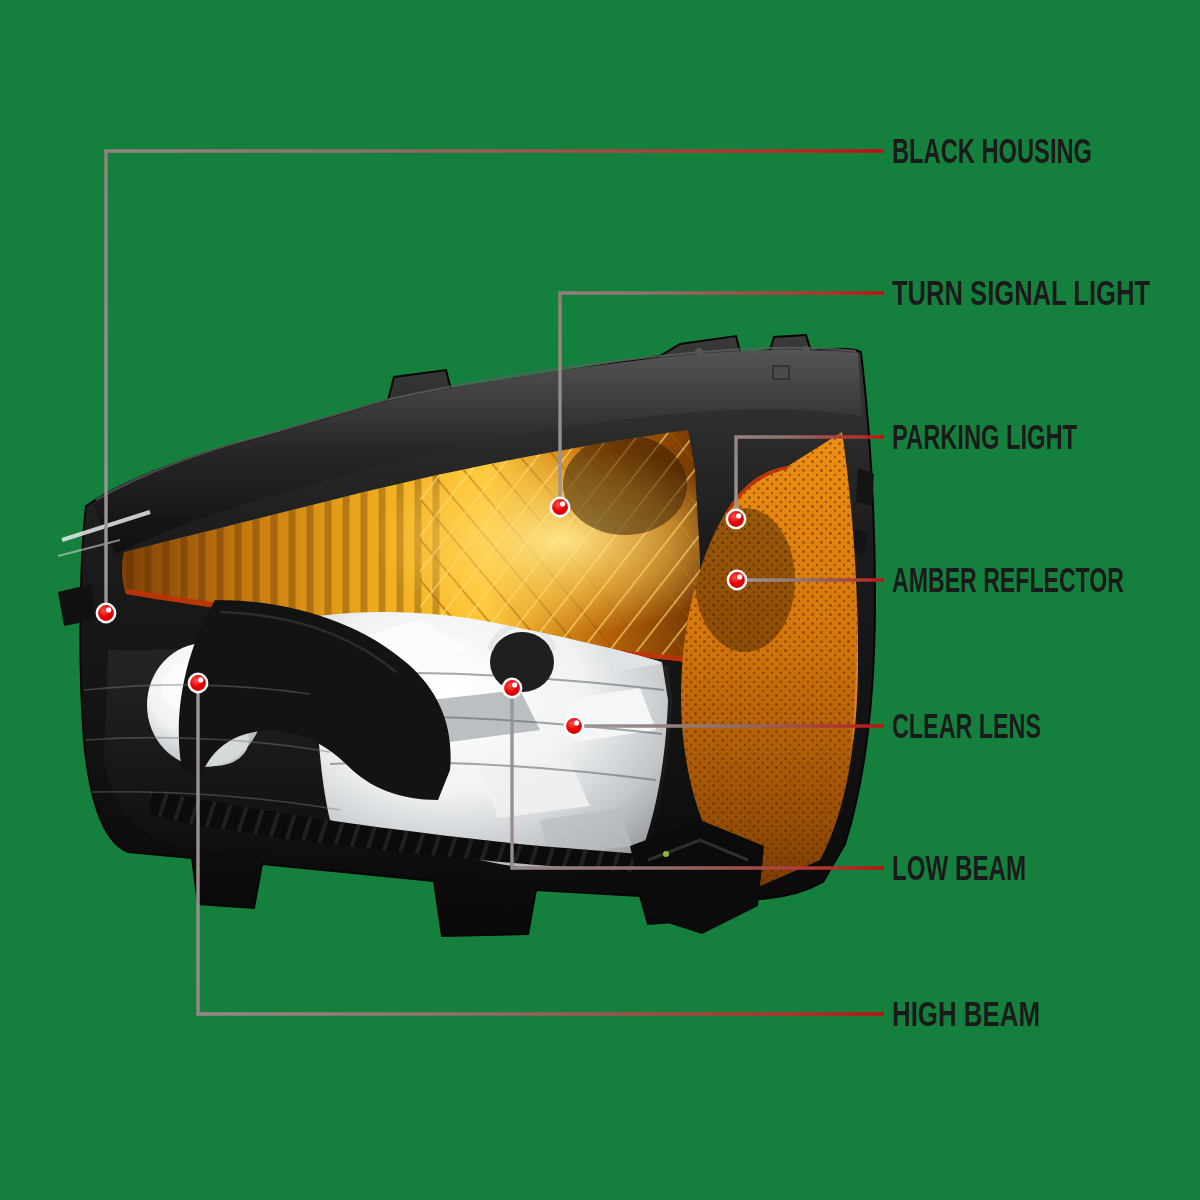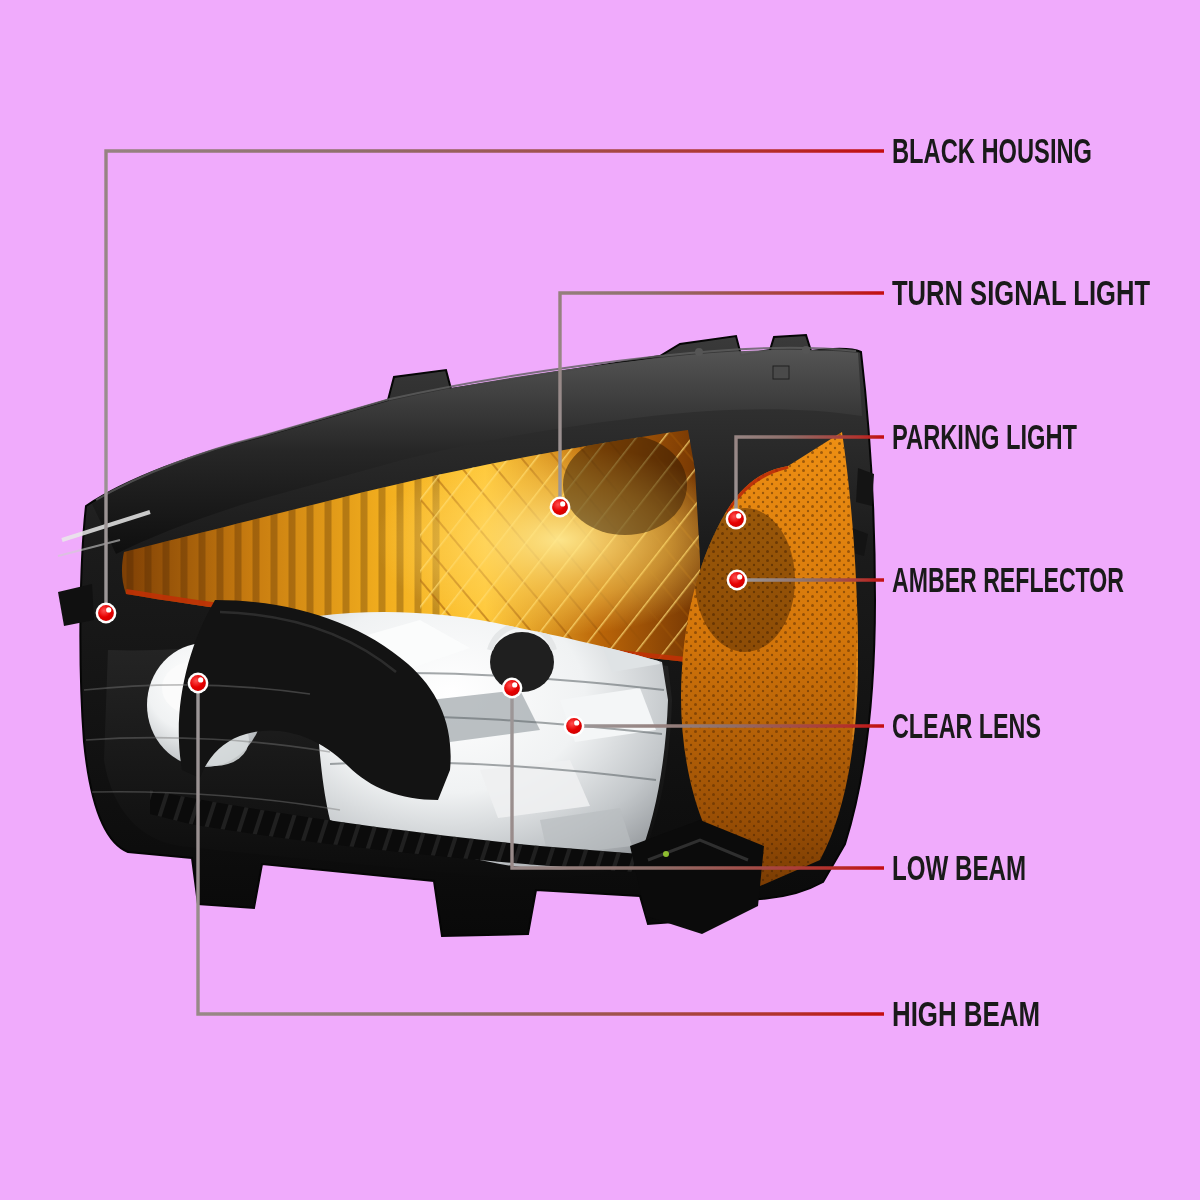--- a/index.html
+++ b/index.html
@@ -1,16 +1,16 @@
 <!DOCTYPE html>
 <html><head>
 <meta charset="utf-8">
 <style>
   html,body{margin:0;padding:0;background:#ffffff;}
-  #stage{position:relative;width:1200px;height:1200px;background:#f0abfc;overflow:hidden;}
+  #stage{position:relative;width:1200px;height:1200px;background:#15803d;overflow:hidden;}
   svg{display:block;}
   .callout-label{
     font-family:"Liberation Sans", sans-serif;
     font-weight:700;
     font-size:35px;
     fill:#1a1a1a;
   }
 </style>
 </head>
 <body>

